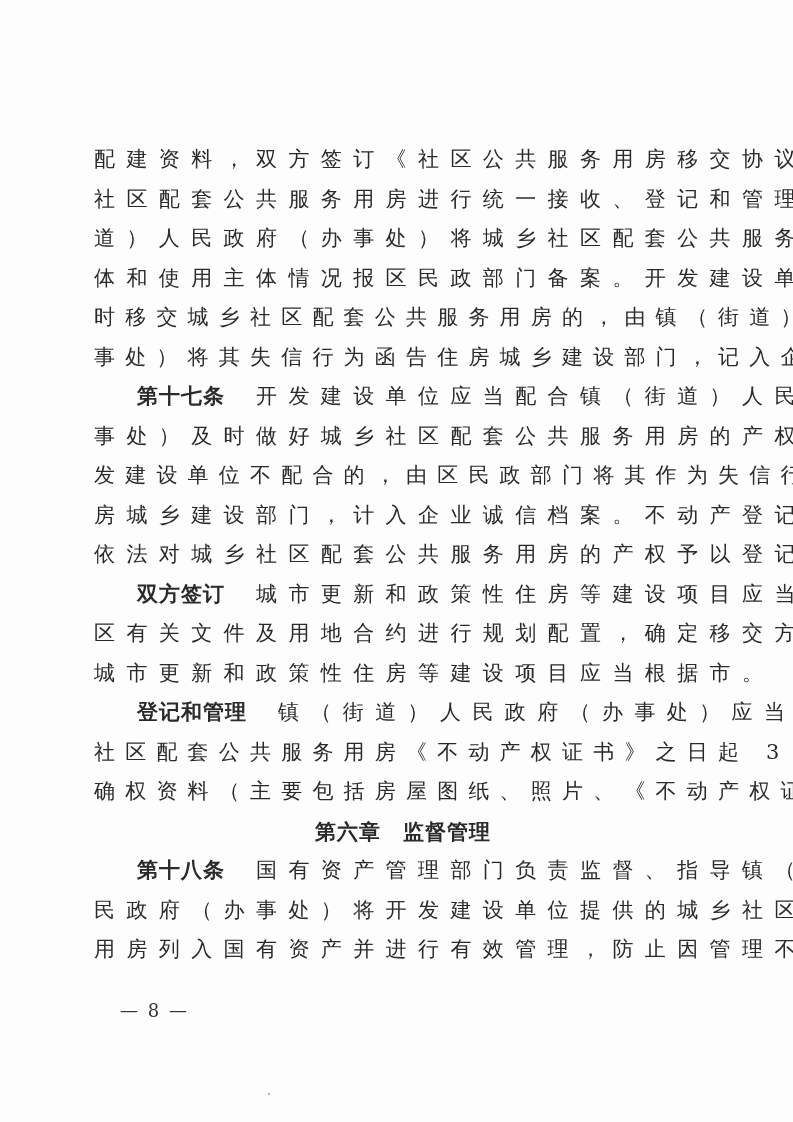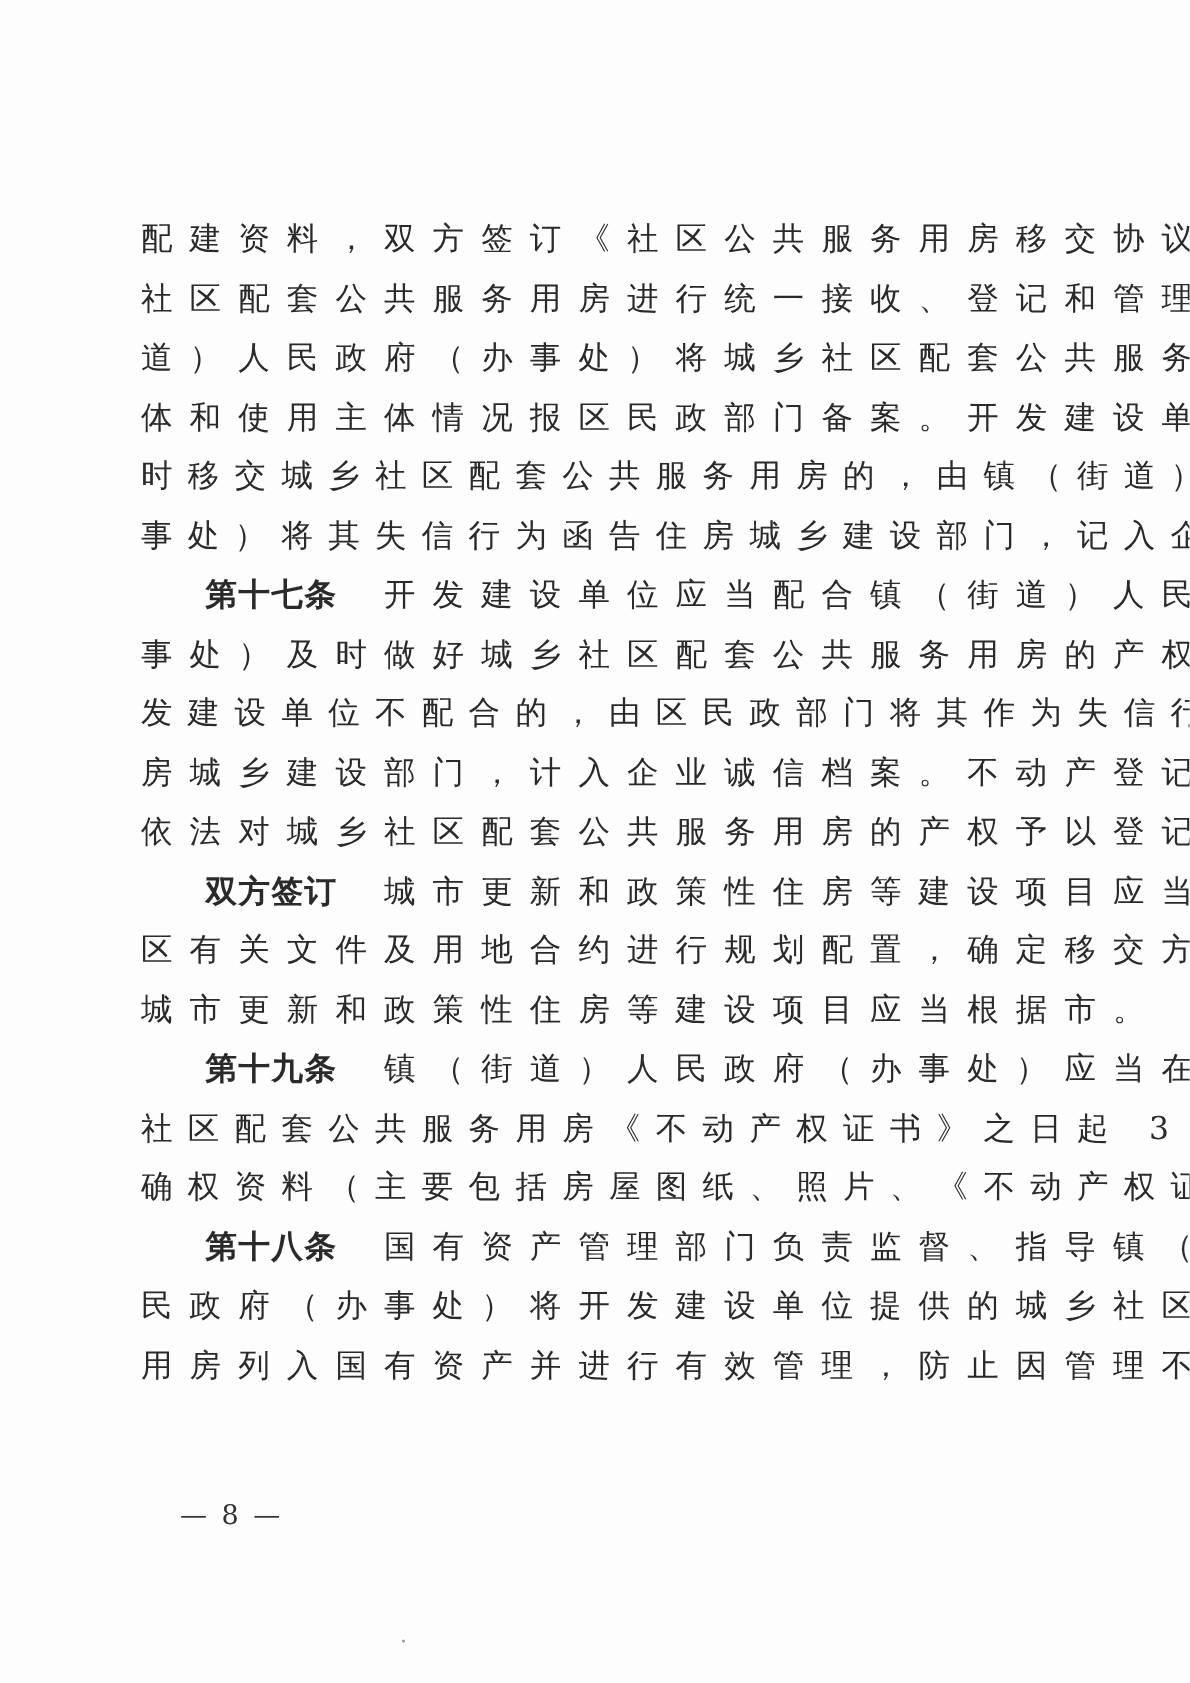--- a/index.html
+++ b/index.html
@@ -79,25 +79,26 @@
     <div class="line">依法对城乡社区配套公共服务用房的产权予以登记。</div>
   </div>
 
   <div>
     <div class="line indent"><span class="art-label">双方签订</span><span>城市更新和政策性住房等建设项目应当根据市、</span></div>
     <div class="line">区有关文件及用地合约进行规划配置，确定移交方式，并按照国</div>
     <div class="line">城市更新和政策性住房等建设项目应当根据市。</div>
   </div>
 
   <div>
-    <div class="line indent"><span class="art-label">第十九条</span><span>镇（街道）人民政府（办事处）应当在取得城乡</span></div>
+    <div class="line indent"><span class="art-label">登记和管理</span><span>镇（街道）人民政府（办事处）应当在取得城乡</span></div>
     <div class="line tight">社区配套公共服务用房《不动产权证书》之日起 3 个月内，完成</div>
     <div class="line tight">确权资料（主要包括房屋图纸、照片、《不动产权证书》等）归</div>
   </div>
 
+  <div class="chapter"><span>第六章</span><span class="gap"></span><span>监督管理</span></div>
 
   <div>
     <div class="line indent"><span class="art-label">第十八条</span><span>国有资产管理部门负责监督、指导镇（街道）人</span></div>
     <div class="line">民政府（办事处）将开发建设单位提供的城乡社区配套公共服务</div>
     <div class="line">用房列入国有资产并进行有效管理，防止因管理不善而造成国有</div>
   </div>
 </div>
 
 <div class="page-number">— 8 —</div>
 <div class="speck"></div>

